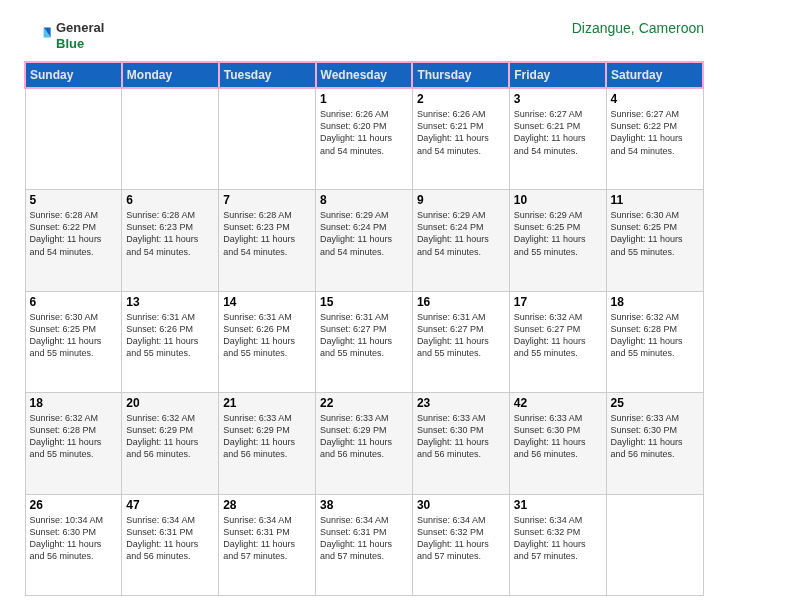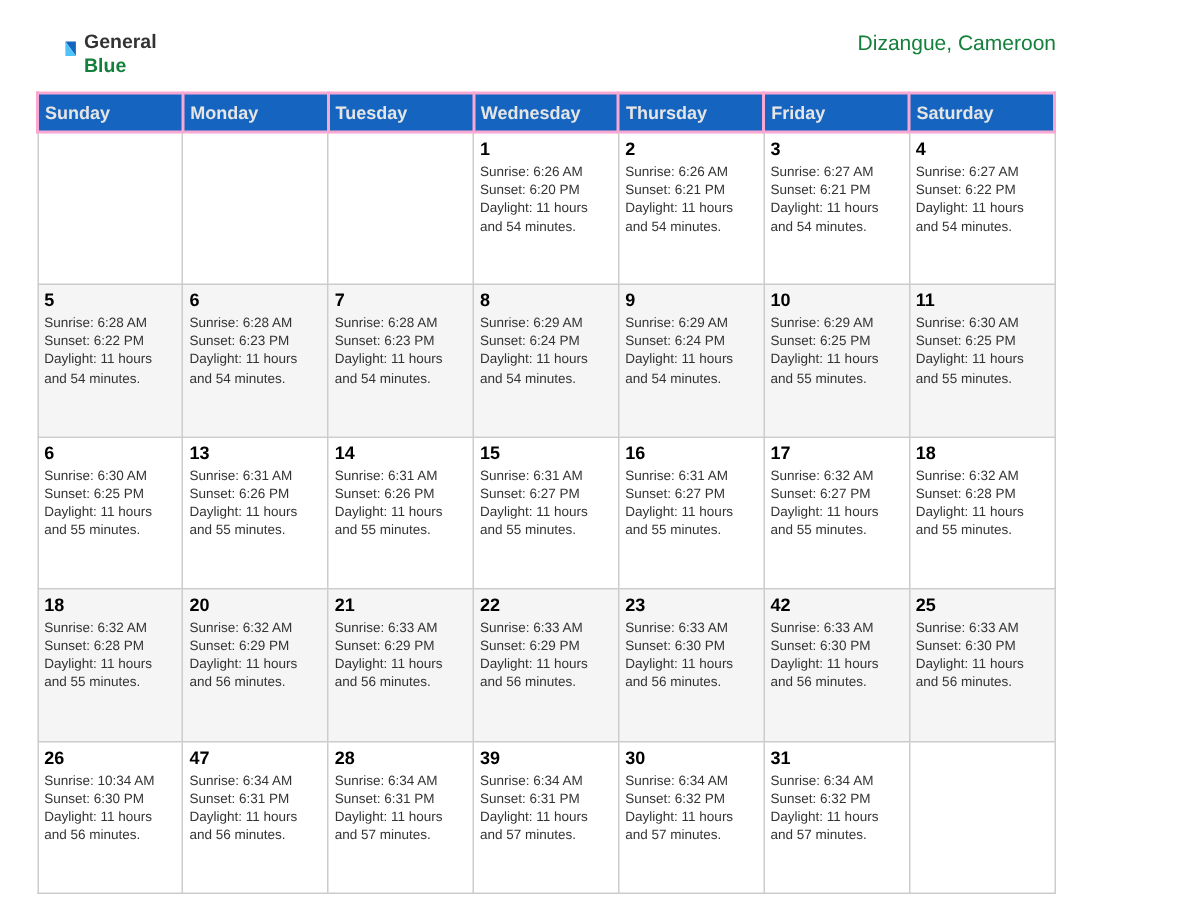--- a/index.html
+++ b/index.html
@@ -332,21 +332,21 @@
 and 56 minutes.</div>
           </td>
           <td>
             <span class="day-num">28</span>
             <div class="day-info">Sunrise: 6:34 AM
 Sunset: 6:31 PM
 Daylight: 11 hours
 and 57 minutes.</div>
           </td>
           <td>
-            <span class="day-num">39</span>
+            <span class="day-num">38</span>
             <div class="day-info">Sunrise: 6:34 AM
 Sunset: 6:31 PM
 Daylight: 11 hours
 and 57 minutes.</div>
           </td>
           <td>
             <span class="day-num">30</span>
             <div class="day-info">Sunrise: 6:34 AM
 Sunset: 6:32 PM
 Daylight: 11 hours

